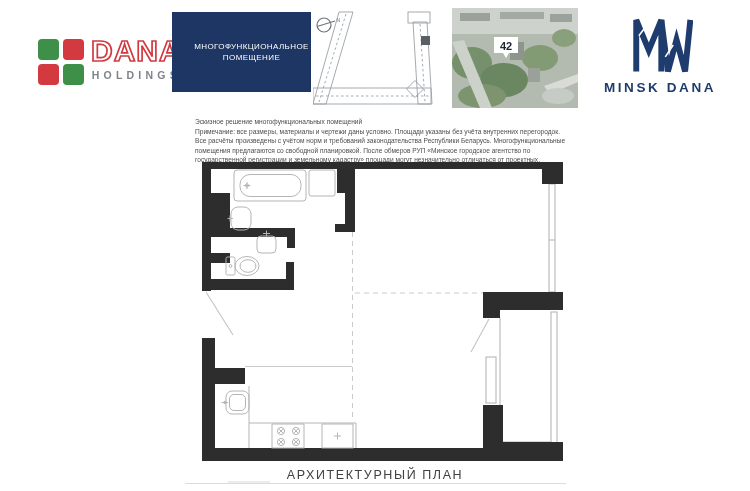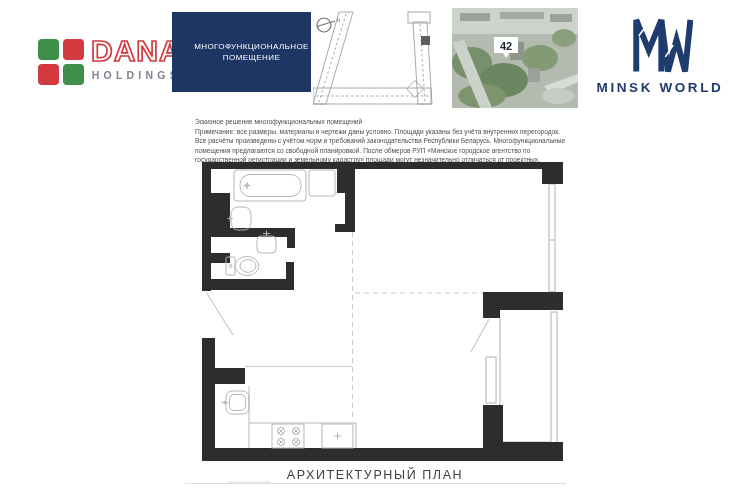--- a/index.html
+++ b/index.html
@@ -120,21 +120,21 @@
     <svg width="66" height="62" viewBox="0 0 100 92">
       <g fill="none" stroke="#1e3c6e" stroke-width="9">
         <path d="M14,86 L14,8 L33,54 L52,8 L52,86"></path>
         <path d="M52,8 L62,86 L75,38 L88,86 L96,8"></path>
       </g>
       <g stroke="#fff" stroke-width="2.4">
         <line x1="18" y1="32" x2="30" y2="16"></line>
         <line x1="58" y1="64" x2="70" y2="46"></line>
       </g>
     </svg>
-    <div class="mw-title">MINSK WORLD</div>
+    <div class="mw-title">MINSK DANA</div>
   </div>
 
   <div class="notes">
     <div>Эскизное решение многофункциональных помещений</div>
     <div>Примечание: все размеры, материалы и чертежи даны условно. Площади указаны без учёта внутренних перегородок.</div>
     <div>Все расчёты произведены с учётом норм и требований законодательства Республики Беларусь. Многофункциональные</div>
     <div>помещения предлагаются со свободной планировкой. После обмеров РУП «Минское городское агентство по</div>
     <div>государственной регистрации и земельному кадастру» площади могут незначительно отличаться от проектных.</div>
   </div>
 

